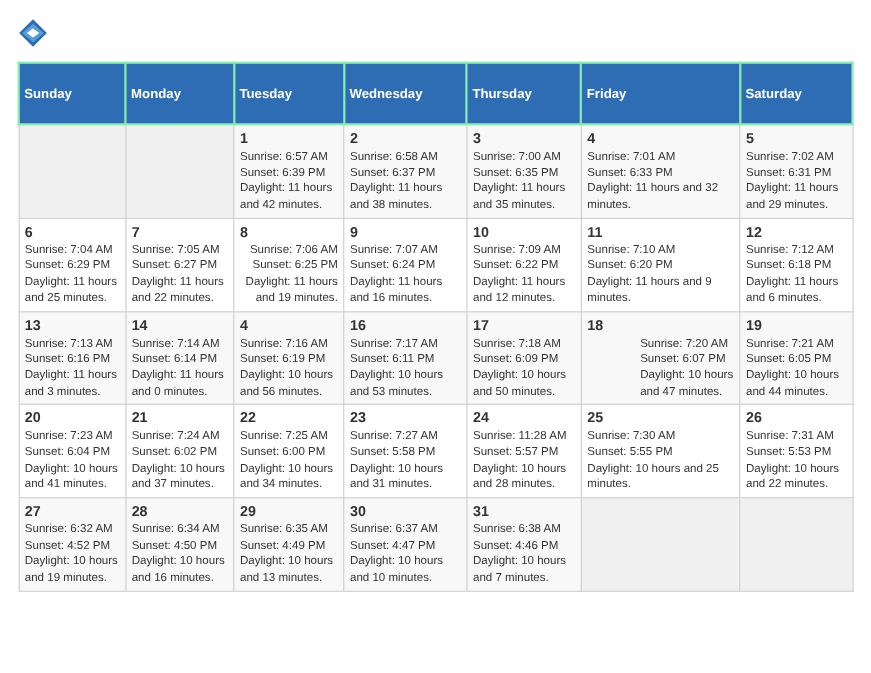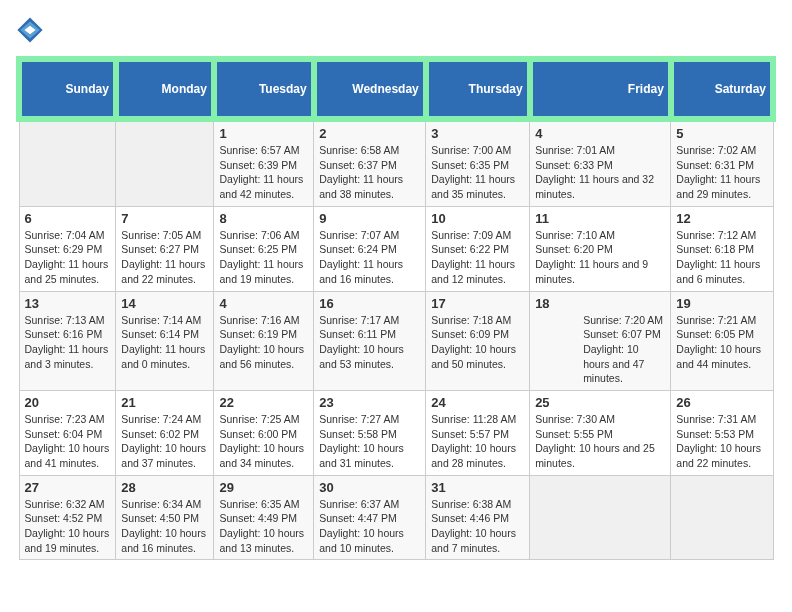--- a/index.html
+++ b/index.html
@@ -51,24 +51,24 @@
       width: 100%;
       border-collapse: collapse;
       font-size: 11px;
     }
     thead tr {
       background: #2e6db4;
       color: #fff;
     }
     thead th {
       padding: 20px 4px;
-      text-align: right;
+      text-align: left;
       font-weight: bold;
       font-size: 12px;
-      border: 6px solid #86efac;
+      border: 2px solid #86efac;
     }
     tbody tr {
       vertical-align: top;
     }
     tbody td {
       border: 1px solid #ccc;
       padding: 4px 5px;
       min-height: 80px;
       height: 80px;
       vertical-align: top;
@@ -169,21 +169,21 @@
 Daylight: 11 hours and 25 minutes.</div>
         </td>
         <td>
           <span class="day-num">7</span>
           <div class="day-info" style="white-space: pre-line;">Sunrise: 7:05 AM
 Sunset: 6:27 PM
 Daylight: 11 hours and 22 minutes.</div>
         </td>
         <td>
           <span class="day-num">8</span>
-          <div class="day-info" style="white-space: pre-line;">Sunrise: 7:06 AM
+          <div class="day-info" style="white-space: pre-line; text-align: right;">Sunrise: 7:06 AM
 Sunset: 6:25 PM
 Daylight: 11 hours and 19 minutes.</div>
         </td>
         <td>
           <span class="day-num">9</span>
           <div class="day-info" style="white-space: pre-line;">Sunrise: 7:07 AM
 Sunset: 6:24 PM
 Daylight: 11 hours and 16 minutes.</div>
         </td>
         <td>

